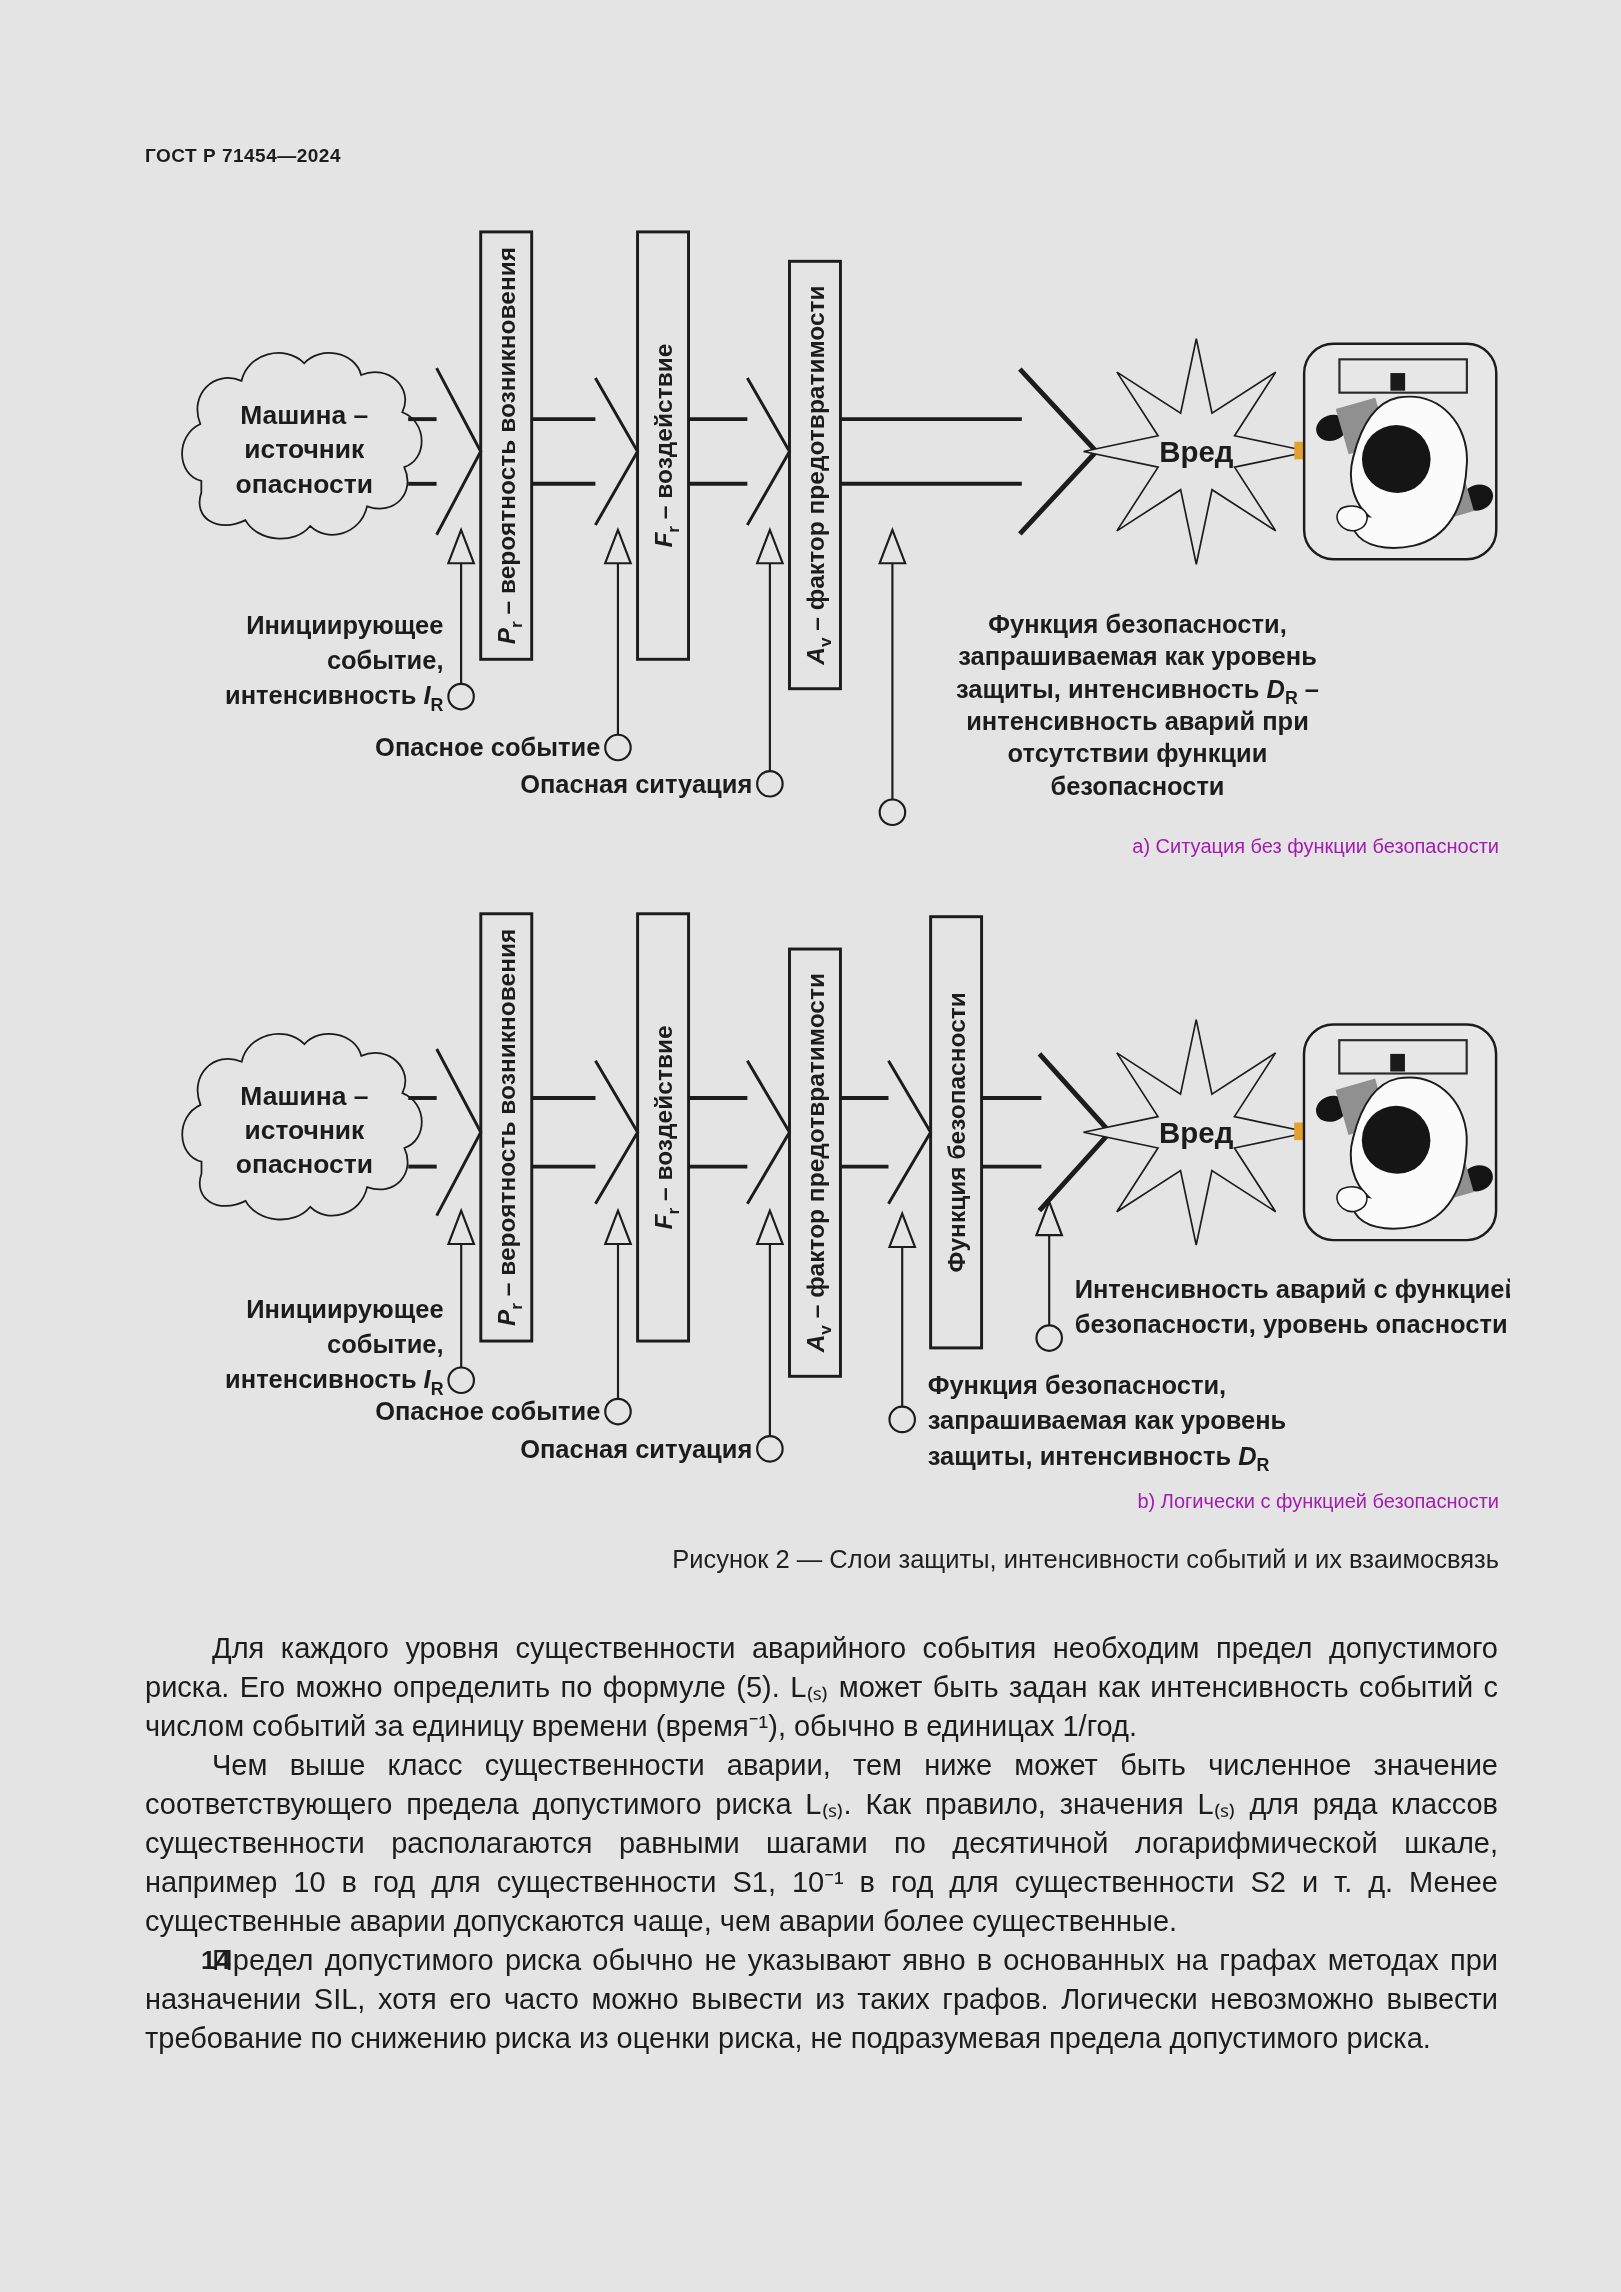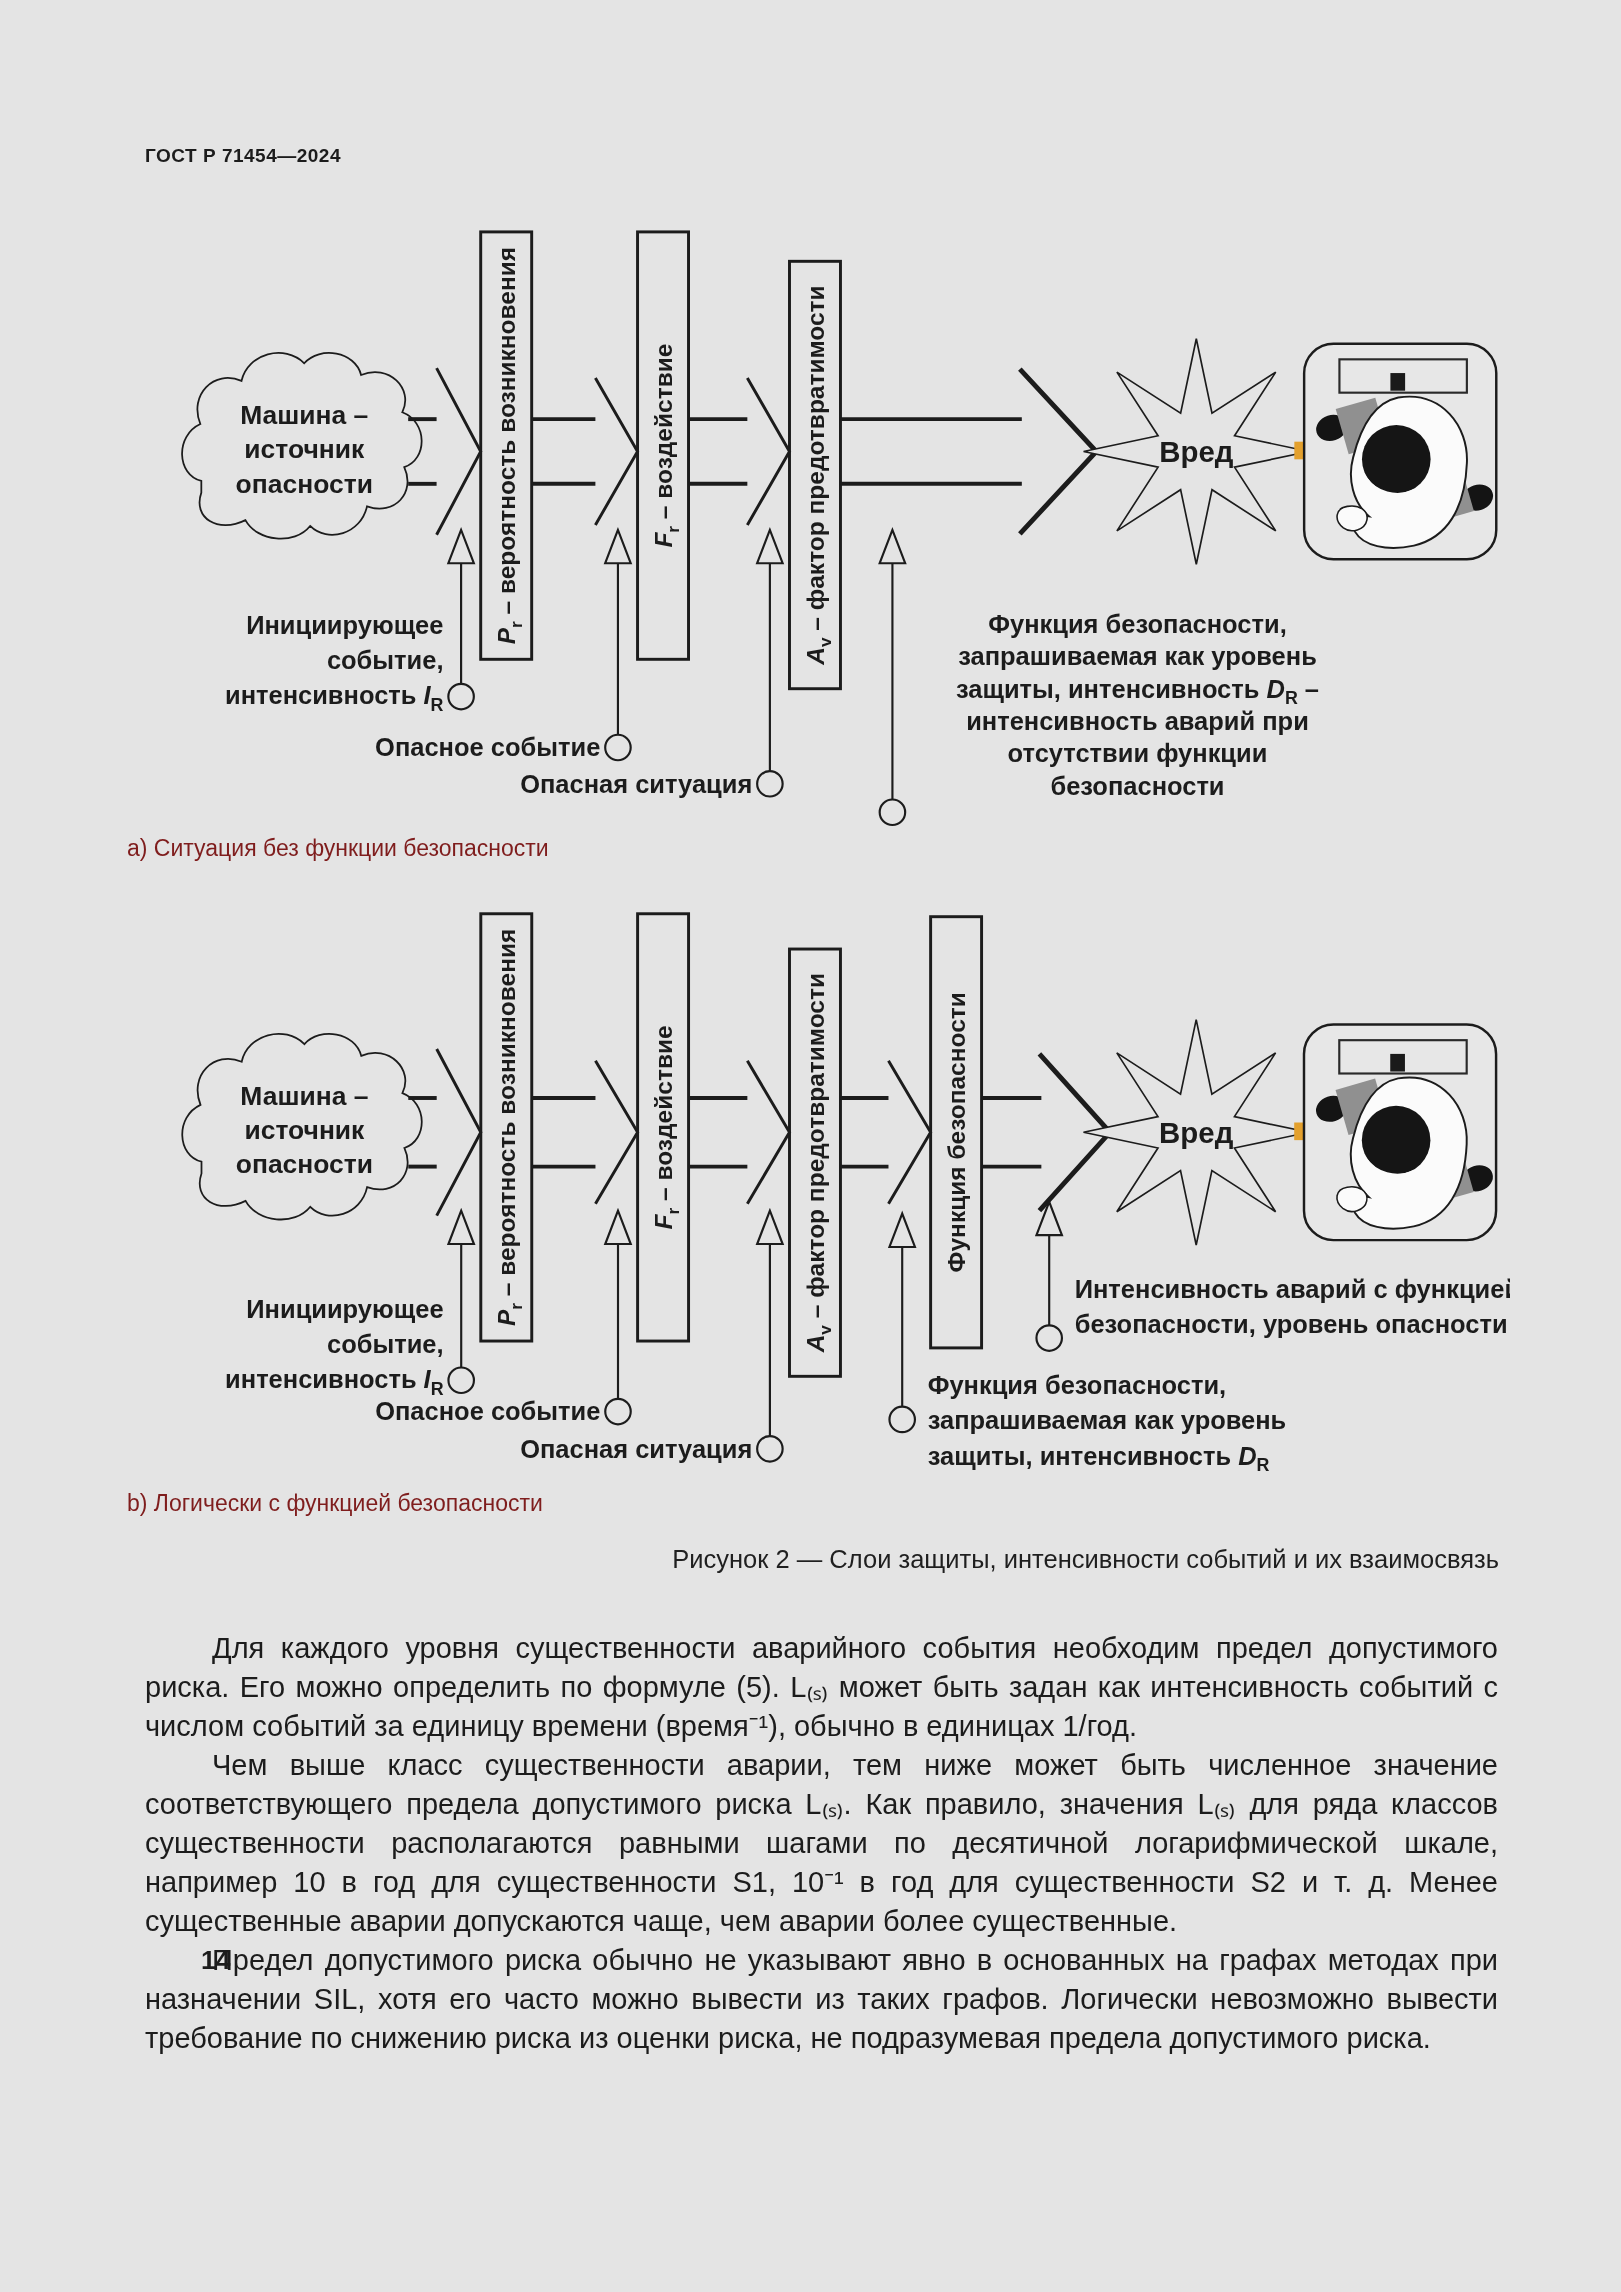--- a/index.html
+++ b/index.html
@@ -6,22 +6,22 @@
   body{
     width:1621px;height:2293px;position:relative;
     background:#e4e4e4;
     font-family:"Liberation Sans", sans-serif;
     color:#1c1c1c;
     overflow:hidden;
   }
   .abs{position:absolute;}
   #header{left:145px;top:137px;font-size:19px;font-weight:bold;letter-spacing:0.5px;margin-top:8px;}
   .diagram-caption{
-    left:127px;width:1372px;text-align:left;
-    font-size:23px;color:#7f1d1d;
+    left:127px;width:1372px;text-align:right;
+    font-size:20px;color:#a21caf;
   }
   #caption-a{top:835px;}
   #caption-b{top:1490px;}
   #figure-caption{
     left:127px;width:1372px;text-align:right;top:1545px;
     font-size:25.5px;color:#1f1f1f;
   }
   #body-text{
     left:145px;top:1629px;width:1353px;
     font-size:29px;line-height:39px;text-align:justify;

